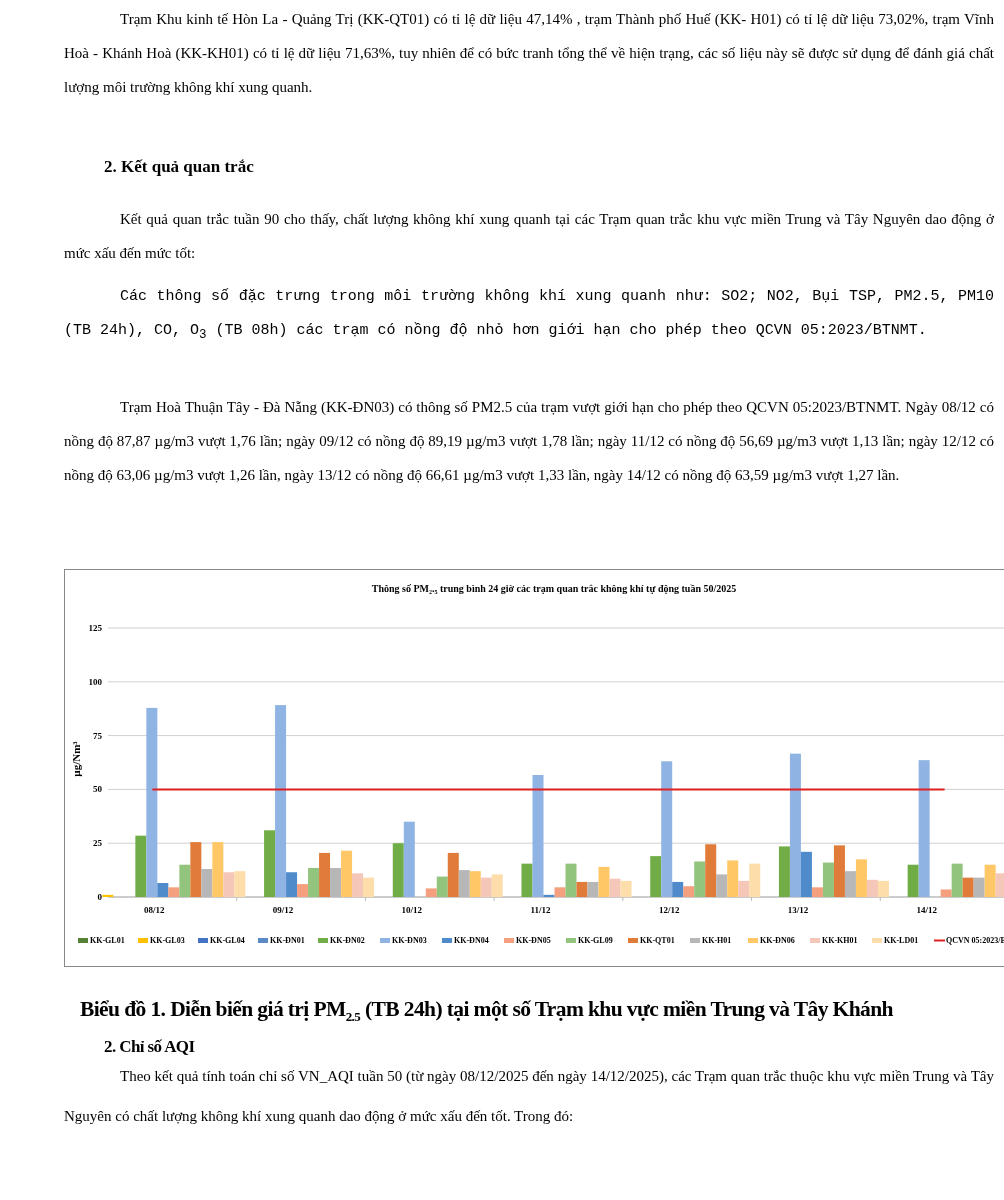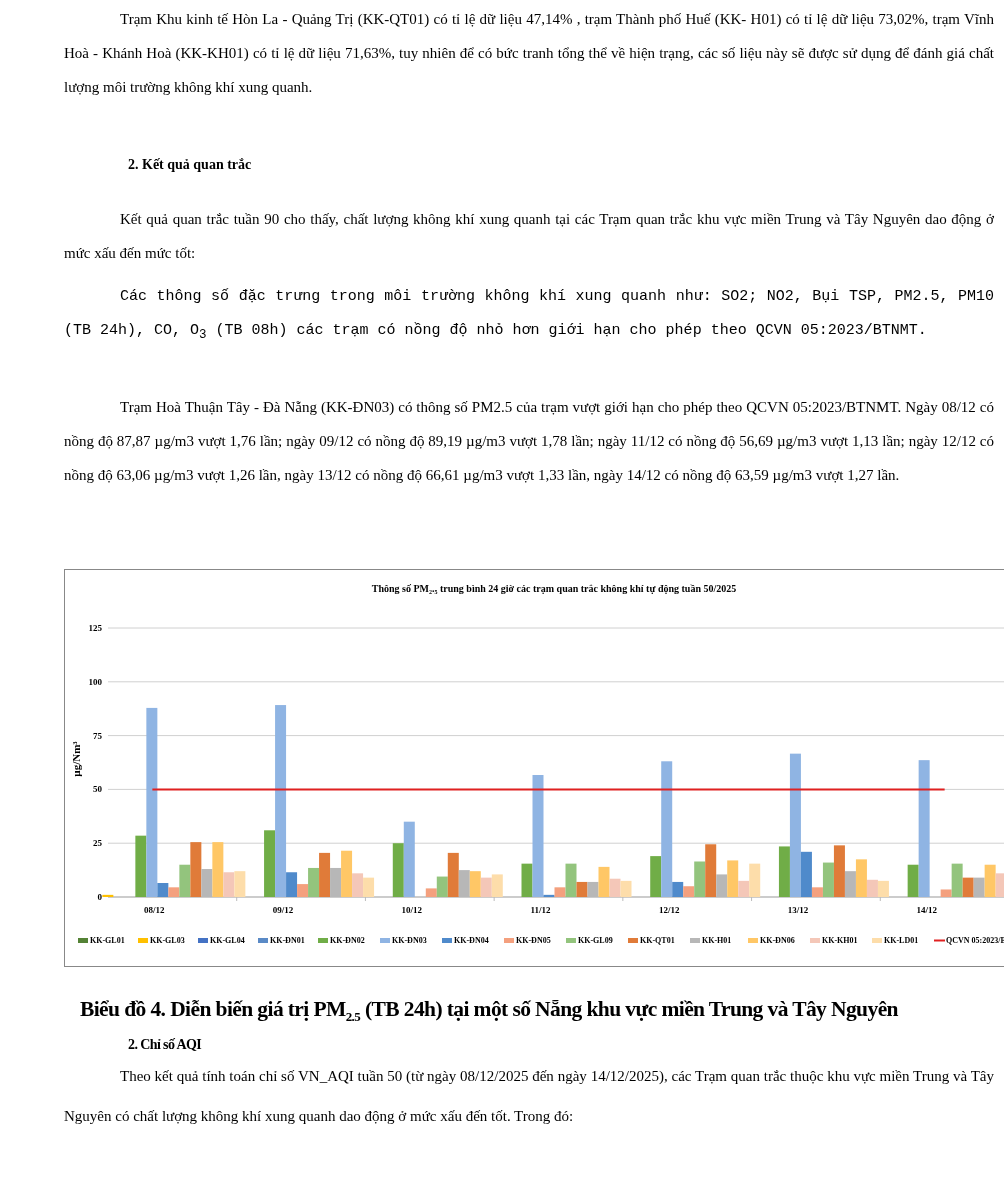--- a/index.html
+++ b/index.html
@@ -1,19 +1,19 @@
 <!DOCTYPE html>
 <html><head>
 <meta charset="utf-8">
 <style>
   html,body{margin:0;padding:0;background:#fff;}
   body{width:1004px;height:1200px;position:relative;overflow:hidden;font-family:"Liberation Serif","DejaVu Serif",serif;color:#000;}
   .p{position:absolute;left:64px;width:930px;font-size:15px;line-height:34px;text-align:justify;}
   .p .ind{display:inline-block;width:56px;}
-  .h{position:absolute;left:128px;font-size:14px;font-weight:bold;}
+  .h{position:absolute;left:104px;font-size:17px;font-weight:bold;}
   #chart-frame{position:absolute;left:64px;top:569px;width:950px;height:398px;border:1px solid #888;box-sizing:border-box;}
   #chart-svg{position:absolute;left:64px;top:569px;}
   .caption{position:absolute;left:80px;top:997px;font-size:21.5px;font-weight:bold;letter-spacing:-0.6px;}
   .caption sub{font-size:13px;font-family:Liberation Serif, serif;}
 </style>
 </head>
 <body>
 
 <div class="p" style="top:2px;"><span class="ind"></span><span>Trạm Khu kinh tế Hòn La - Quảng Trị (KK-QT01) có tỉ lệ dữ liệu 47,14% , trạm Thành phố Huế (KK- H01) có tỉ lệ dữ liệu 73,02%, trạm Vĩnh Hoà - Khánh Hoà (KK-KH01) có tỉ lệ dữ liệu 71,63%, tuy nhiên để có bức tranh tổng thể về hiện trạng, các số liệu này sẽ được sử dụng để đánh giá chất lượng môi trường không khí xung quanh.</span></div>
 
@@ -162,17 +162,17 @@
       <text x="758" y="374" font-size="8" font-weight="bold" font-family="Liberation Serif, serif">KK-KH01</text>
       <rect x="808" y="369" width="10" height="5" fill="#FDDDAA"></rect>
       <text x="820" y="374" font-size="8" font-weight="bold" font-family="Liberation Serif, serif">KK-LD01</text>
       <line x1="870" x2="881" y1="371.5" y2="371.5" stroke="#E02020" stroke-width="2"></line>
       <text x="882" y="374" font-size="8" font-weight="bold" font-family="Liberation Serif, serif">QCVN 05:2023/BTNMT (TB24h)</text>
     </g>
   <text id="chart-title" x="490" y="23" text-anchor="middle" font-family="Liberation Serif, serif" font-size="10" font-weight="bold" transform="scale(1,1)">Thông số PM₂.₅ trung bình 24 giờ các trạm quan trắc không khí tự động tuần 50/2025</text>
   <text id="y-label" x="0" y="0" text-anchor="middle" font-family="Liberation Serif, serif" font-size="11" font-weight="bold" transform="translate(16,190) rotate(-90)">µg/Nm³</text>
 </svg>
 
-<div class="caption"><span>Biểu đồ 4. Diễn biến giá trị PM</span><sub>2.5</sub><span> (TB 24h) tại một số Nẵng khu vực miền Trung và Tây Nguyên</span></div>
+<div class="caption"><span>Biểu đồ 1. Diễn biến giá trị PM</span><sub>2.5</sub><span> (TB 24h) tại một số Trạm khu vực miền Trung và Tây Khánh</span></div>
 
 <div class="h" style="top:1037px;letter-spacing:-0.6px;">2. Chỉ số AQI</div>
 
 <div class="p" style="top:1056px;line-height:40px;"><span class="ind"></span><span>Theo kết quả tính toán chỉ số VN_AQI tuần 50 (từ ngày 08/12/2025 đến ngày 14/12/2025), các Trạm quan trắc thuộc khu vực miền Trung và Tây Nguyên có chất lượng không khí xung quanh dao động ở mức xấu đến tốt. Trong đó:</span></div>
 
 </body></html>

